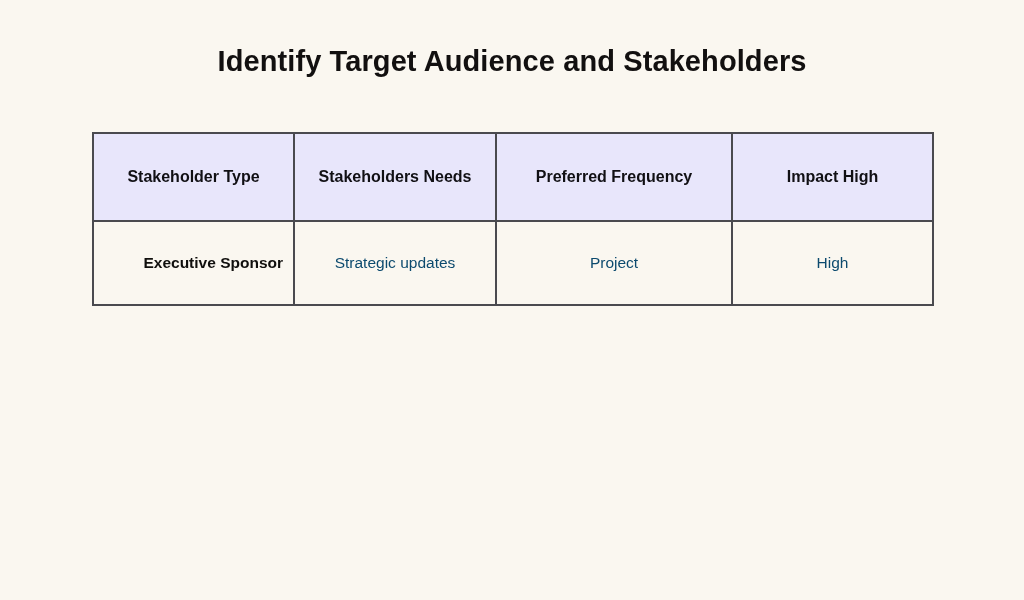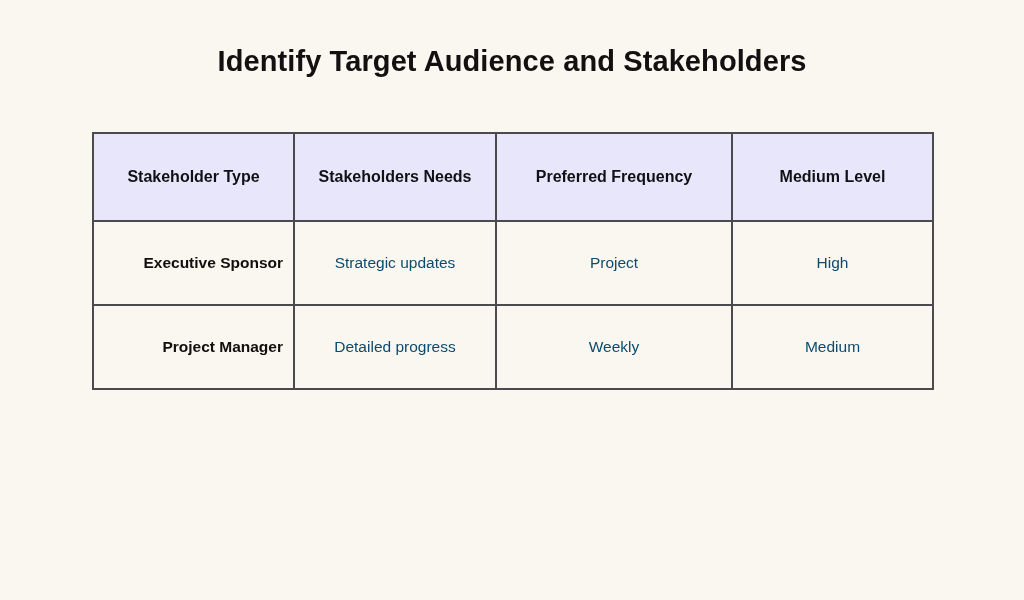--- a/index.html
+++ b/index.html
@@ -99,33 +99,27 @@
         <col class="c1">
           <col class="c2">
           <col class="c3">
           <col class="c4">
       </colgroup>
       <thead>
         <tr>
           <th>Stakeholder Type</th>
           <th>Stakeholders Needs</th>
           <th>Preferred Frequency</th>
-          <th>Medium Level</th>
+          <th>Impact High</th>
         </tr>
       </thead>
       <tbody>
         <tr>
           <td class="rowhead">Executive Sponsor</td>
           <td>Strategic updates</td>
           <td>Project</td>
           <td>High</td>
         </tr>
-        <tr>
-          <td class="rowhead">Project Manager</td>
-          <td>Detailed progress</td>
-          <td>Weekly</td>
-          <td>Medium</td>
-        </tr>
       </tbody>
     </table>
   </div>
 
 </div>
 
 </body></html>

